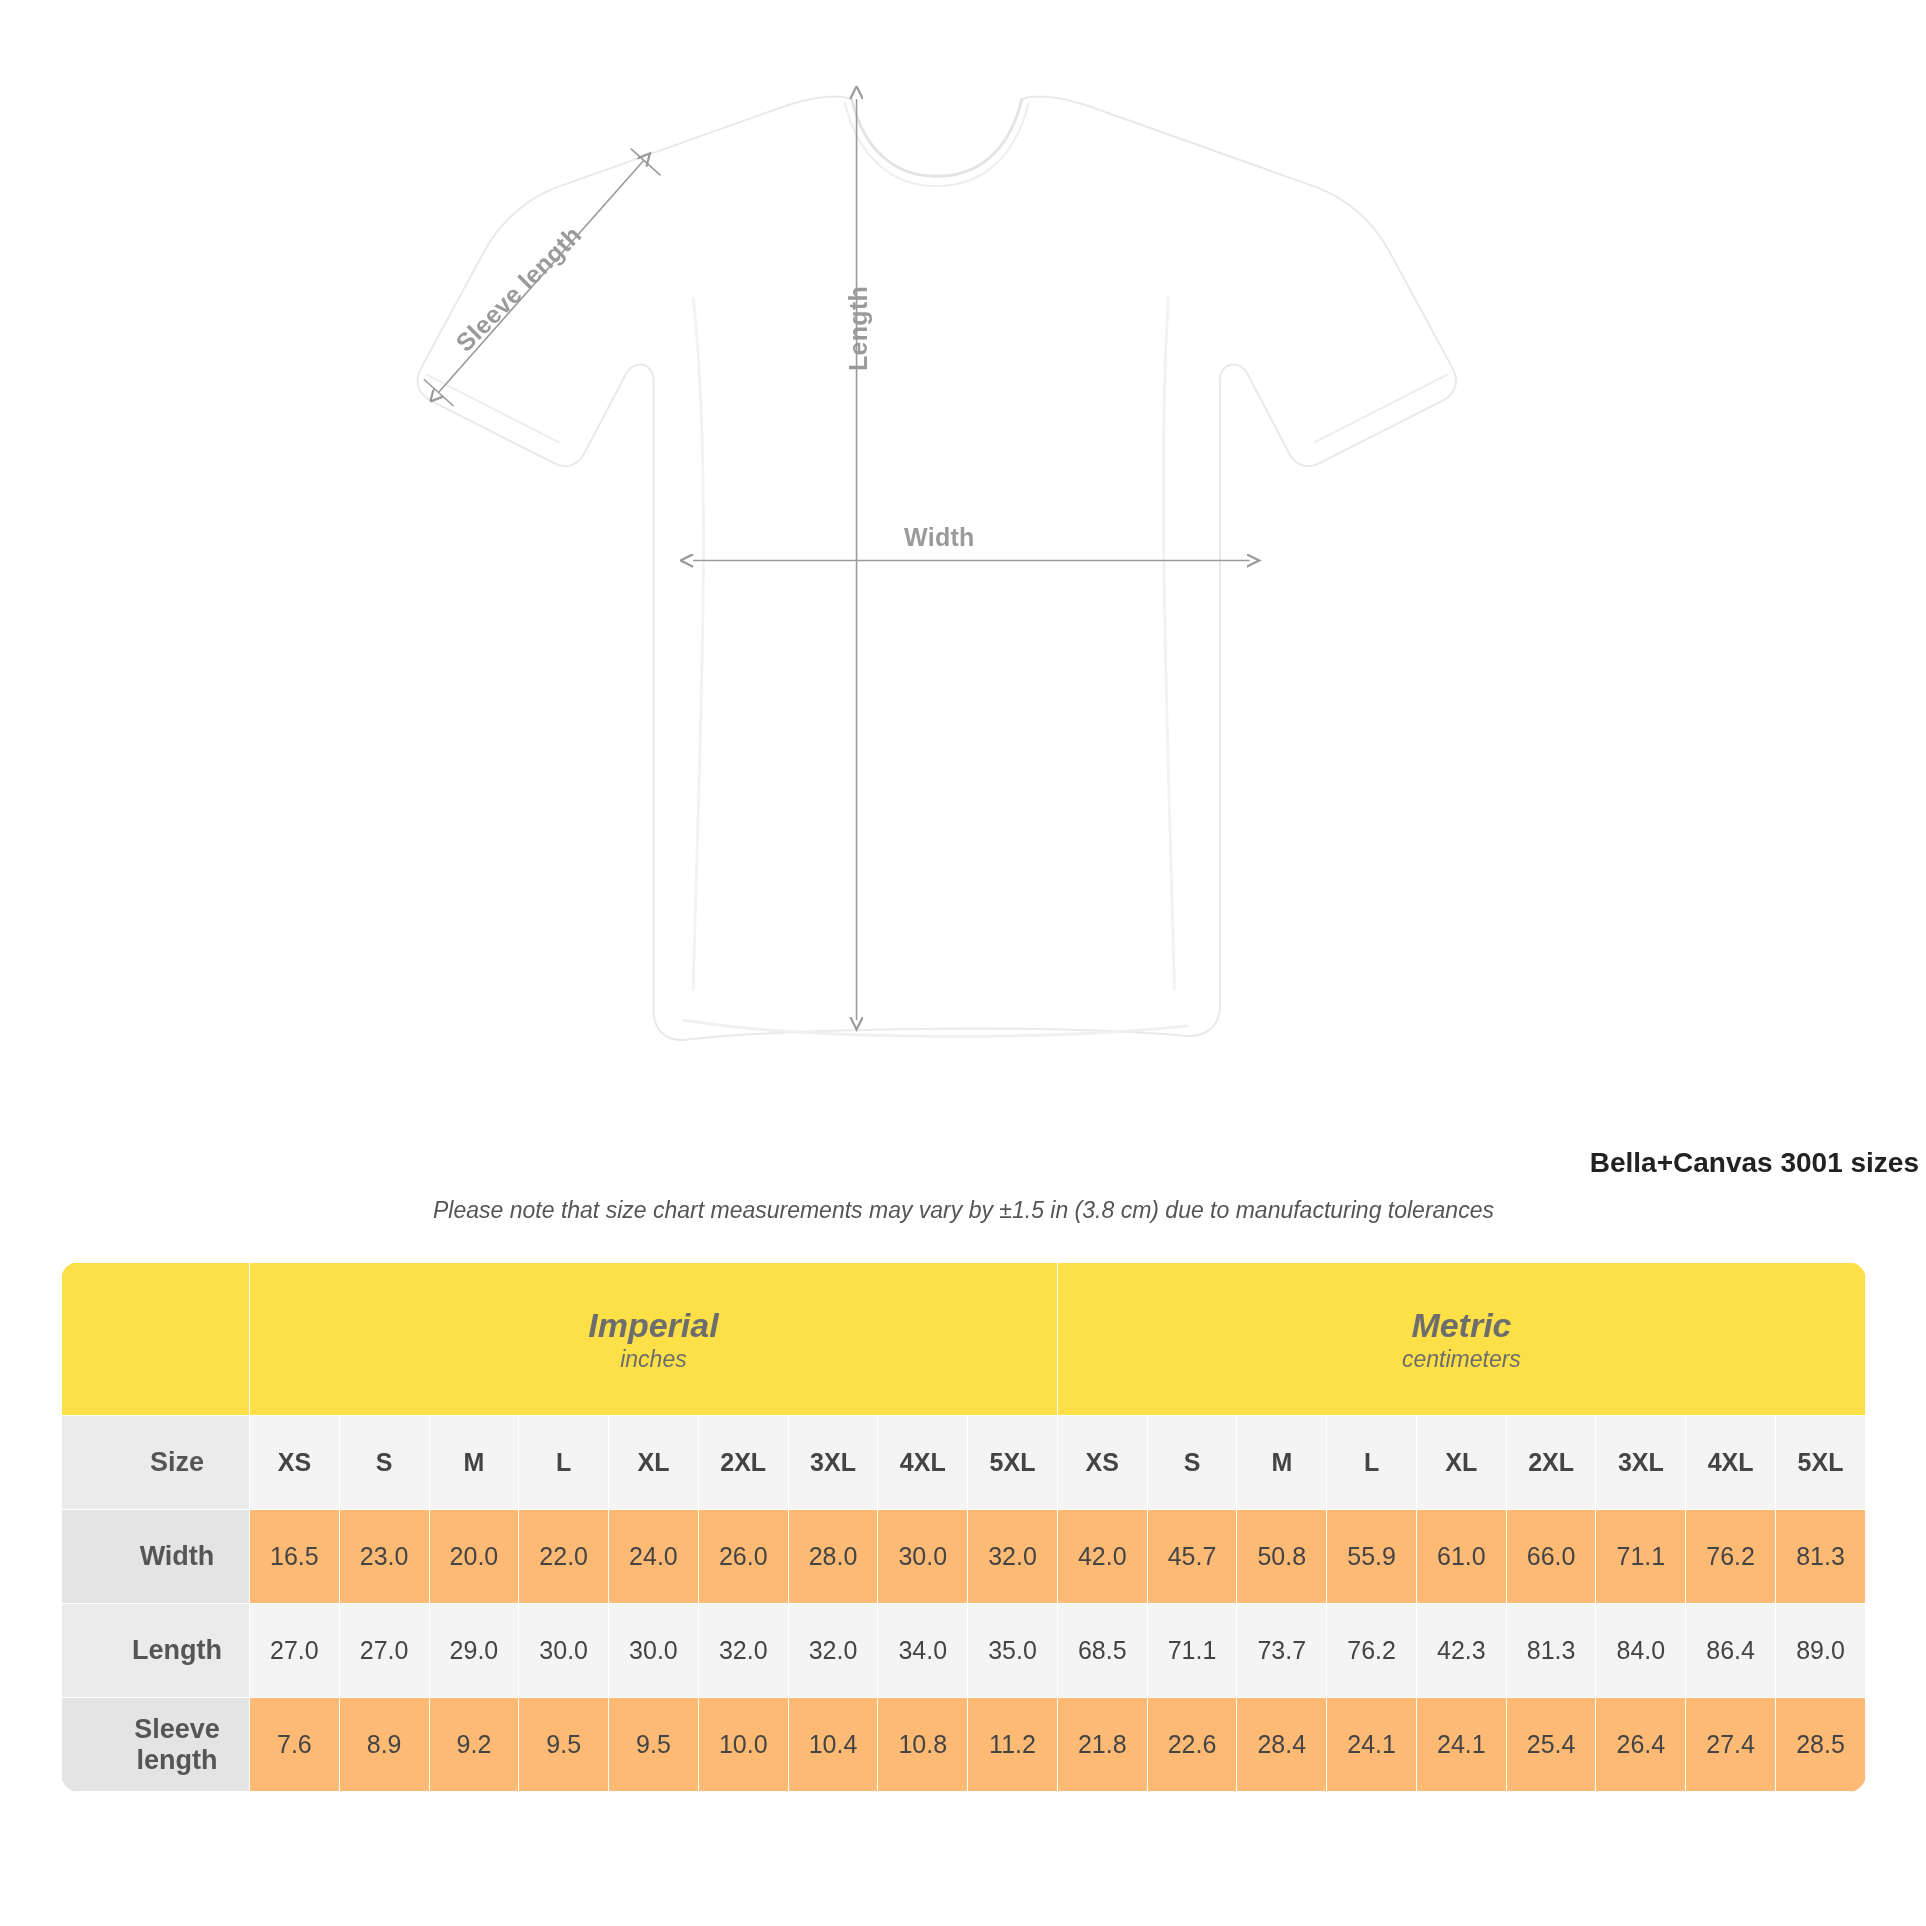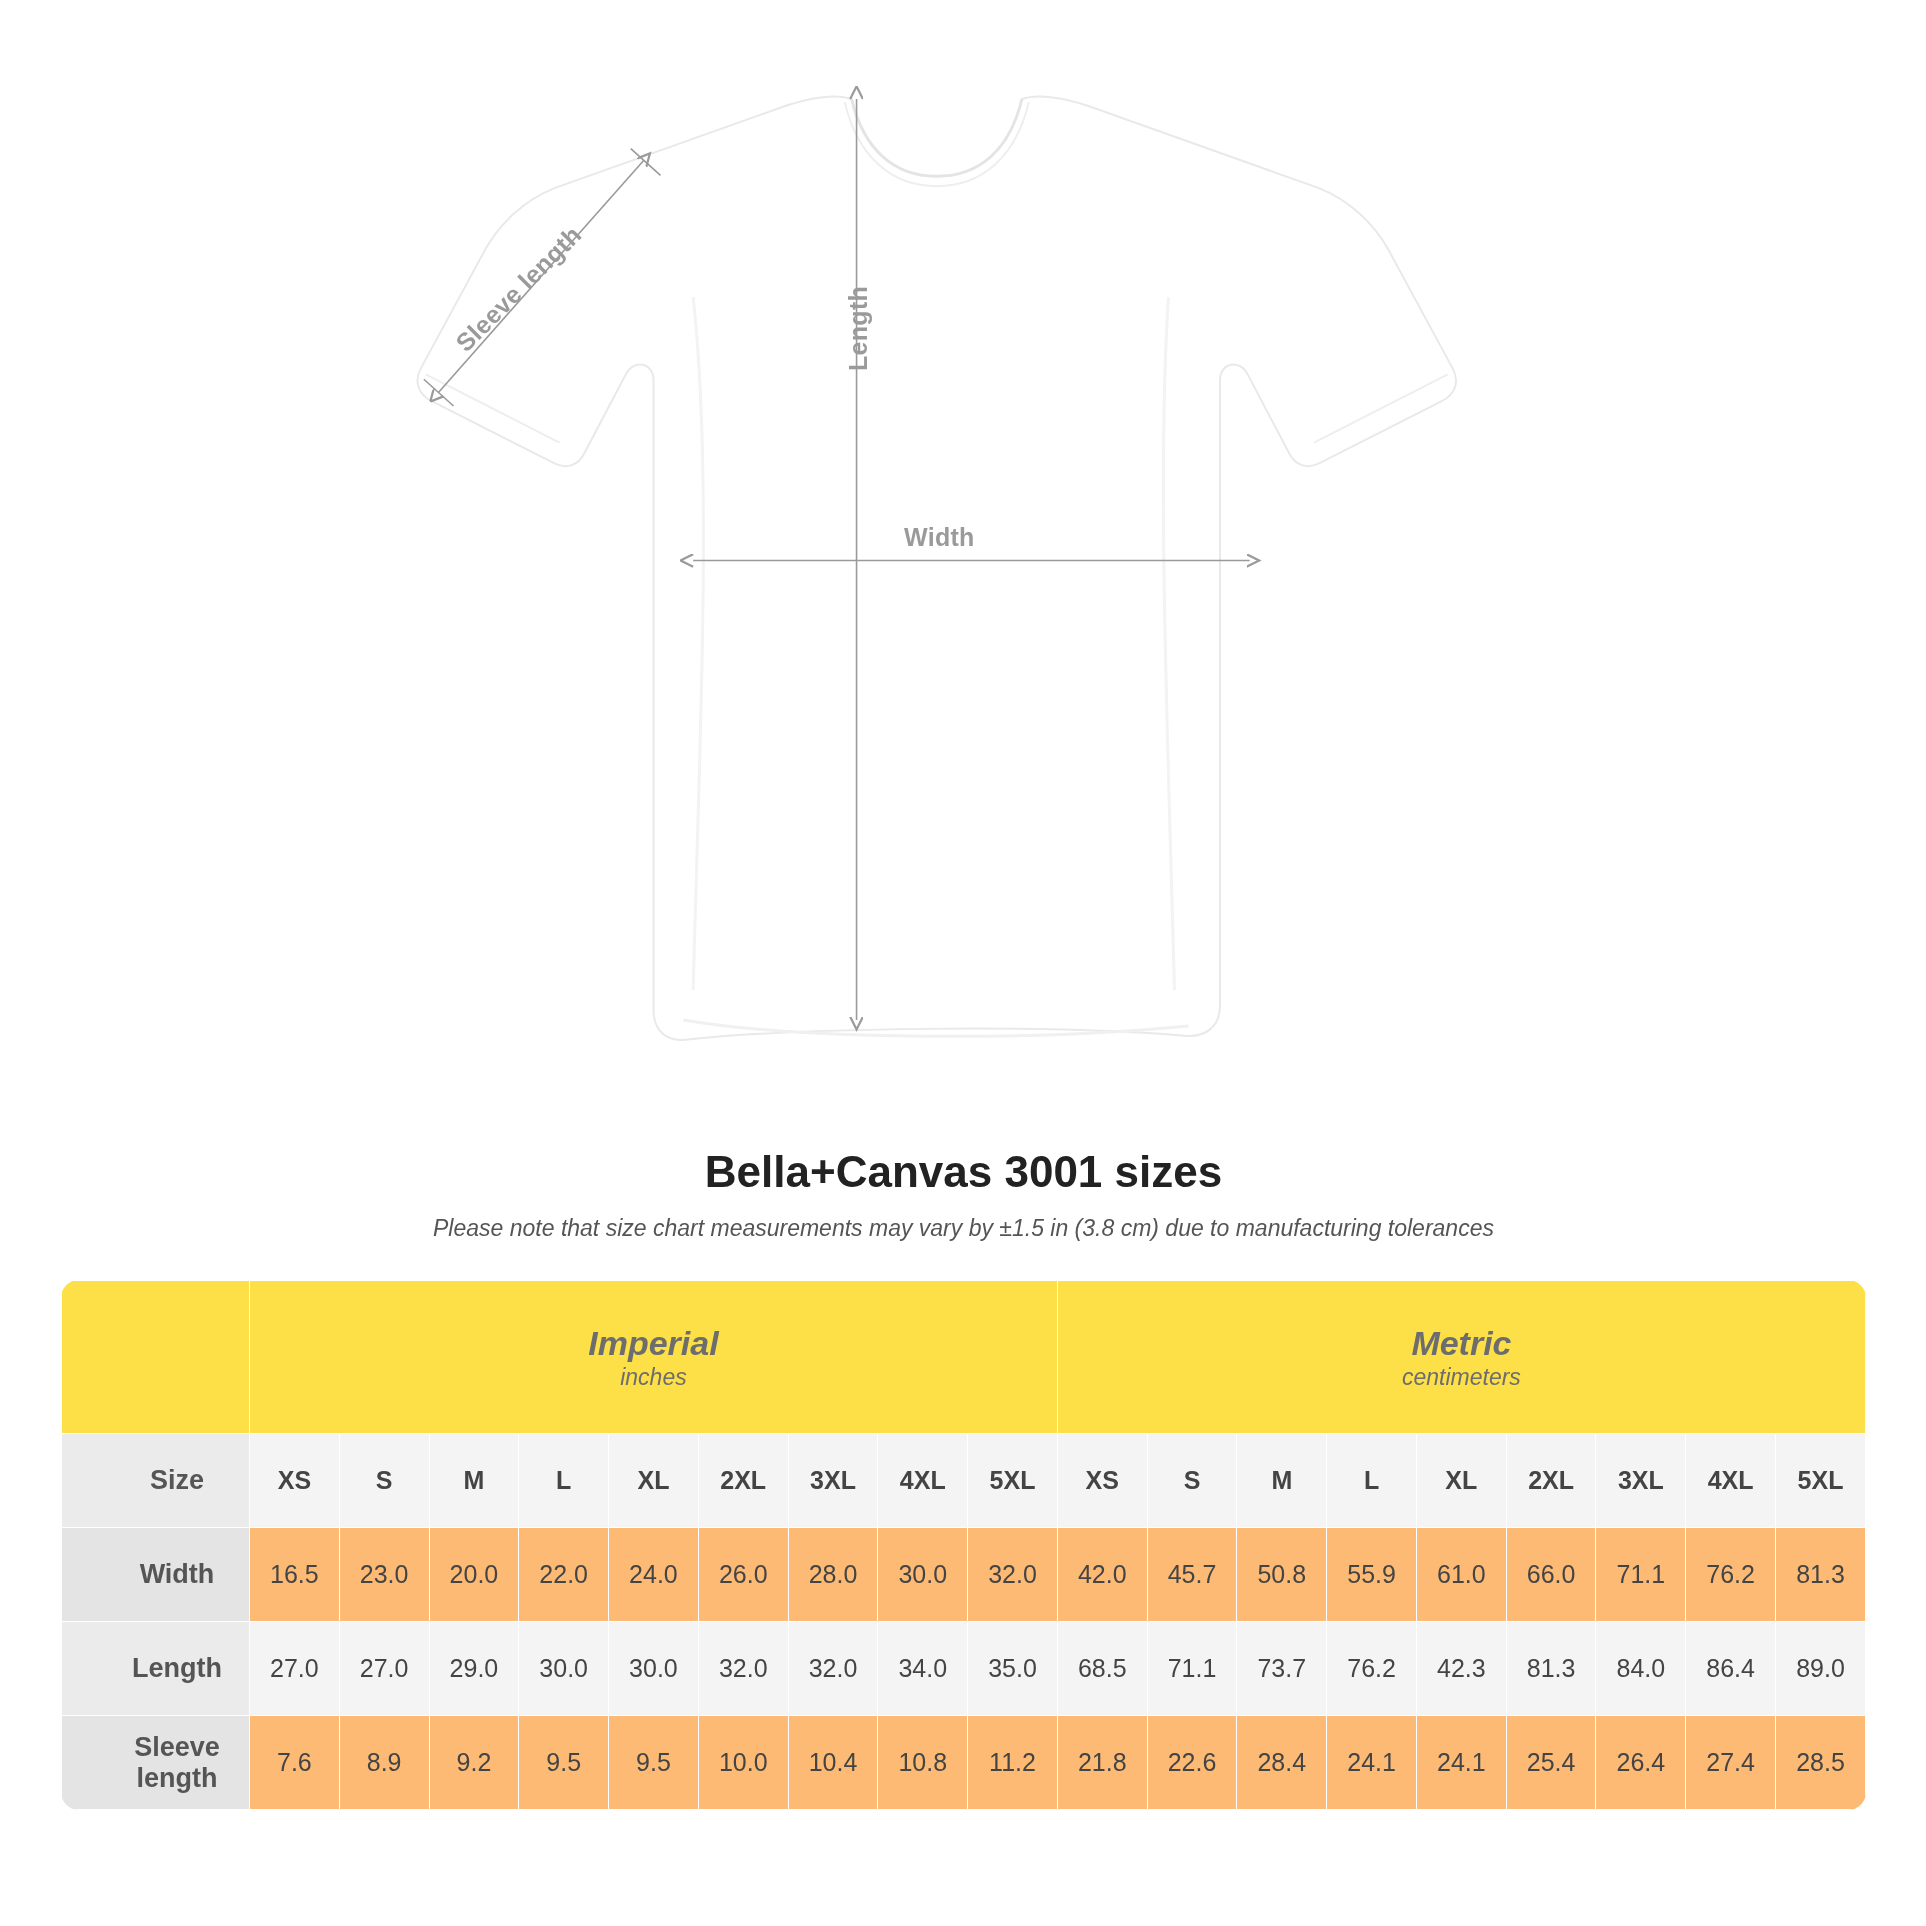--- a/index.html
+++ b/index.html
@@ -55,24 +55,25 @@
     transform: rotate(-45deg);
     transform-origin: left top;
   }
 
   
   .title-block {
     text-align: center;
     margin-top: 28px;
   }
   .chart-title {
-    font-size: 44px;
+    font-size: 28px;
     font-weight: bold;
     color: #222222;
     margin: 8px;
+    text-align: right;
   }
   .chart-note {
     font-size: 23px;
     font-style: italic;
     color: #555555;
     margin: 18px 0 0 0;
   }
 
   
   .table-wrap {

